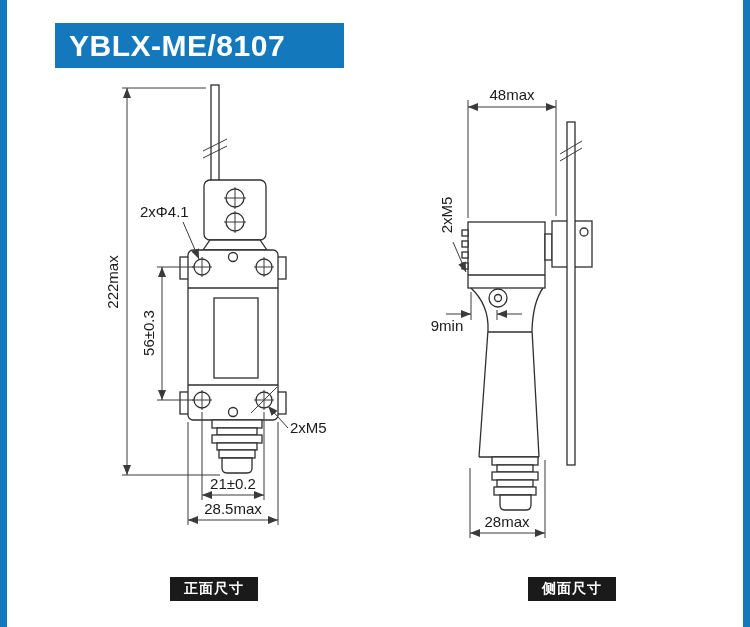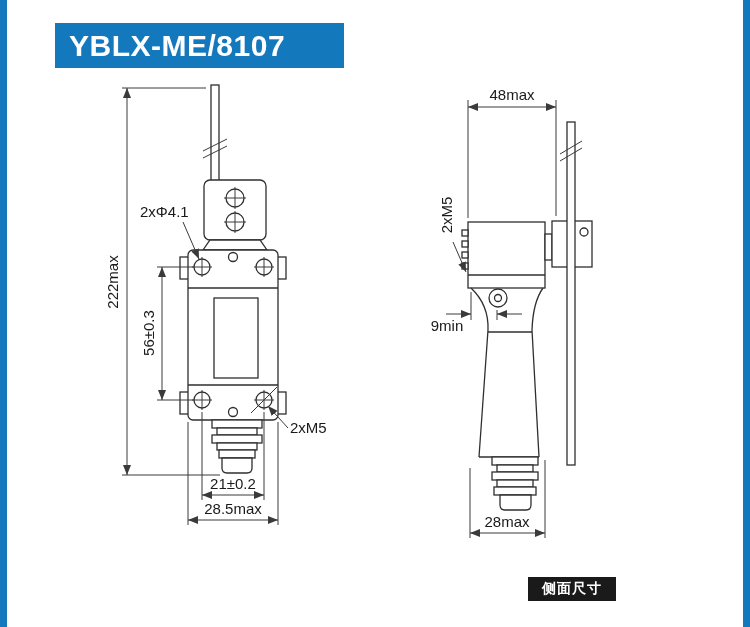--- a/index.html
+++ b/index.html
@@ -196,15 +196,16 @@
       </g>
 
       <g>
         <path class="dim" d="M470 468 V538 M545 460 V538"></path>
         <line class="dim" x1="470" y1="533" x2="545" y2="533" marker-start="url(#arr)" marker-end="url(#arr)"></line>
         <text class="dtx" x="507" y="527" text-anchor="middle">28max</text>
       </g>
     </g>
   </svg>
 
+  <div class="caption front" style="background-color: rgb(26, 26, 26);">正面尺寸</div>
   <div class="caption side" style="background-color: rgb(26, 26, 26); margin-left: 36px;">侧面尺寸</div>
 
 </div>
 
 </body></html>

